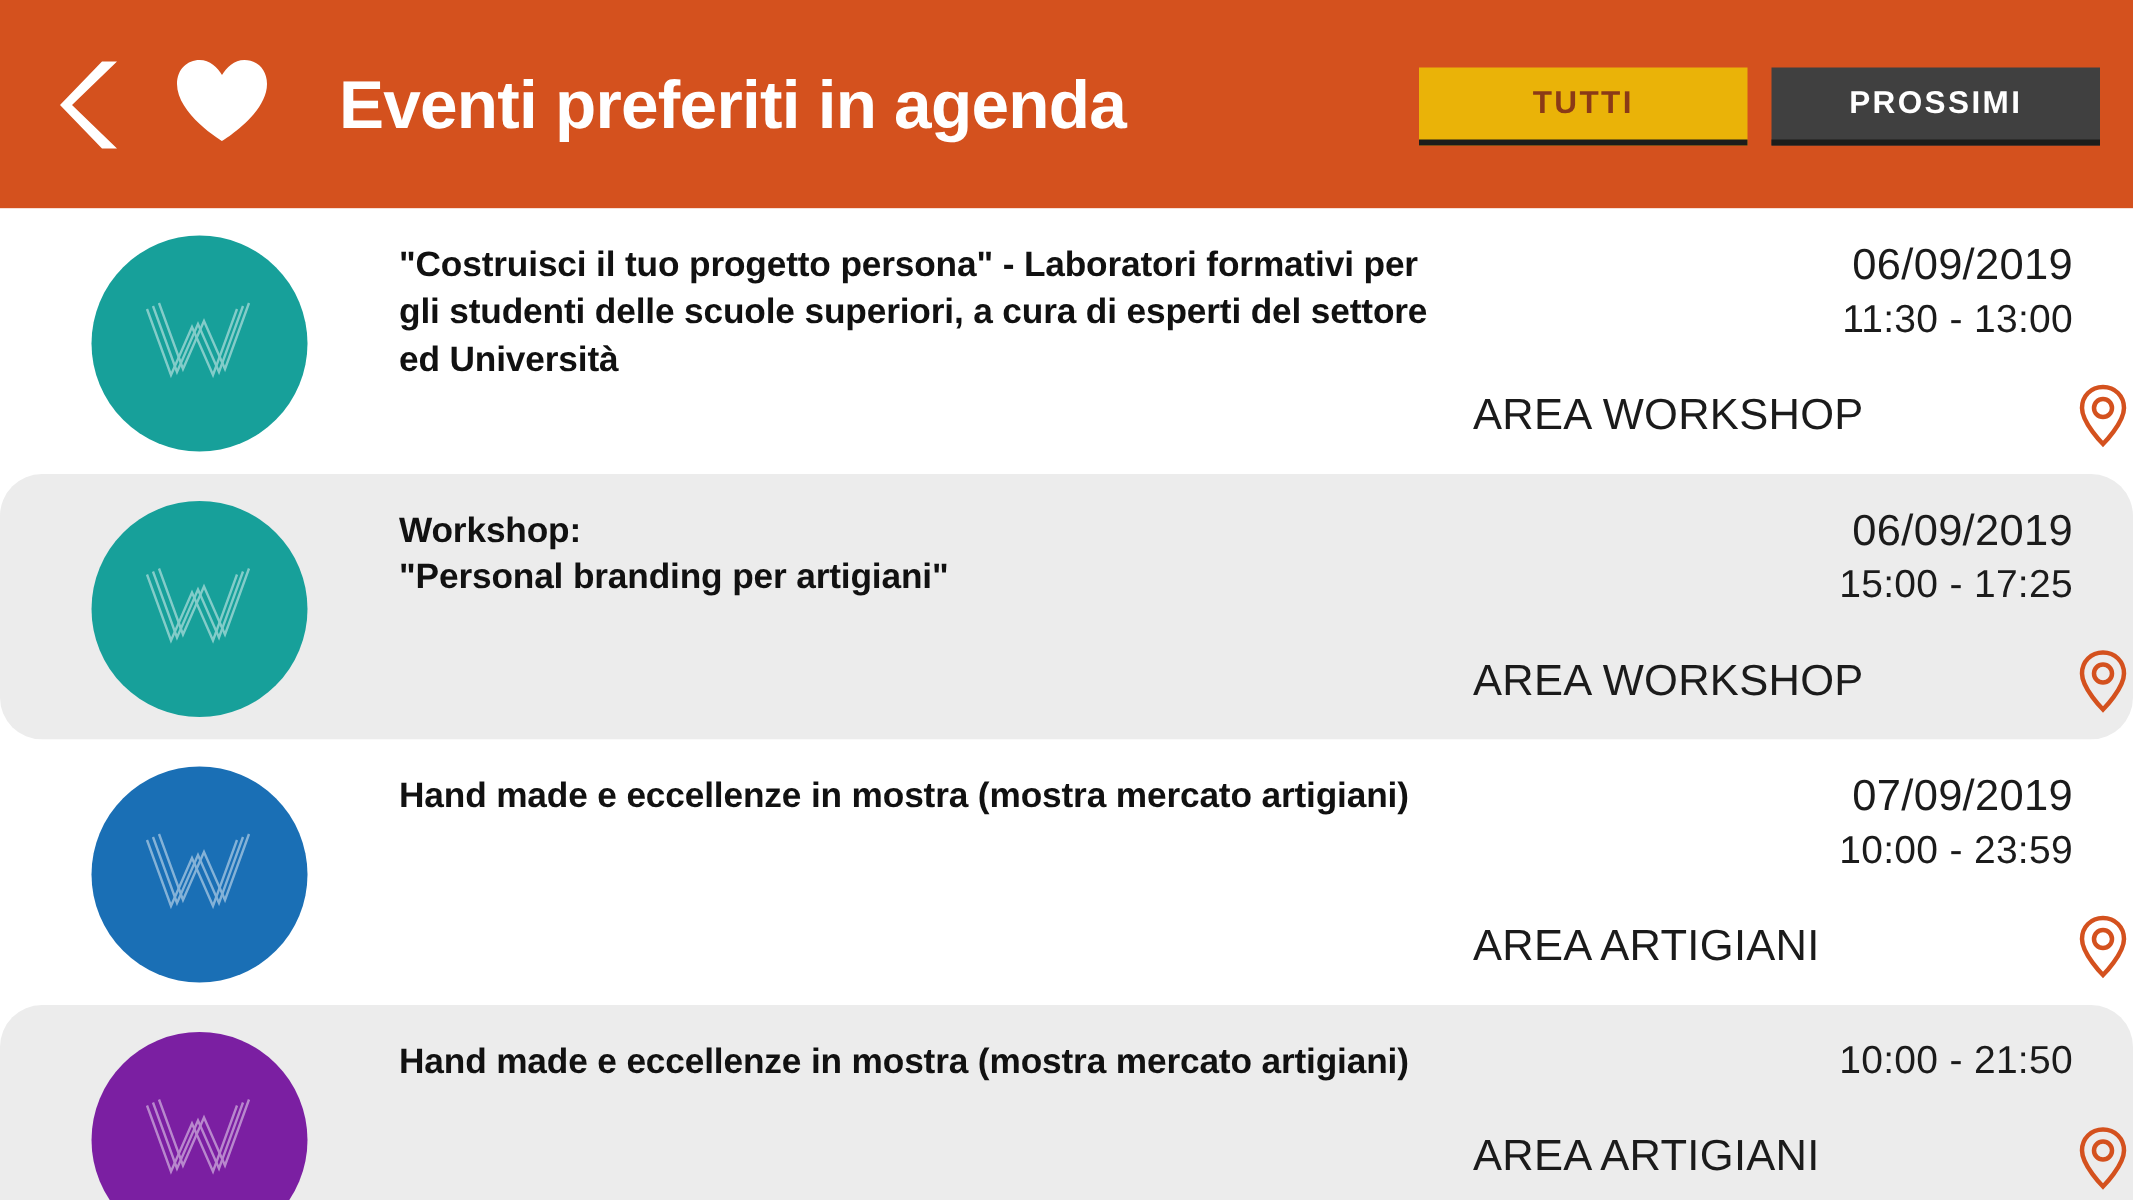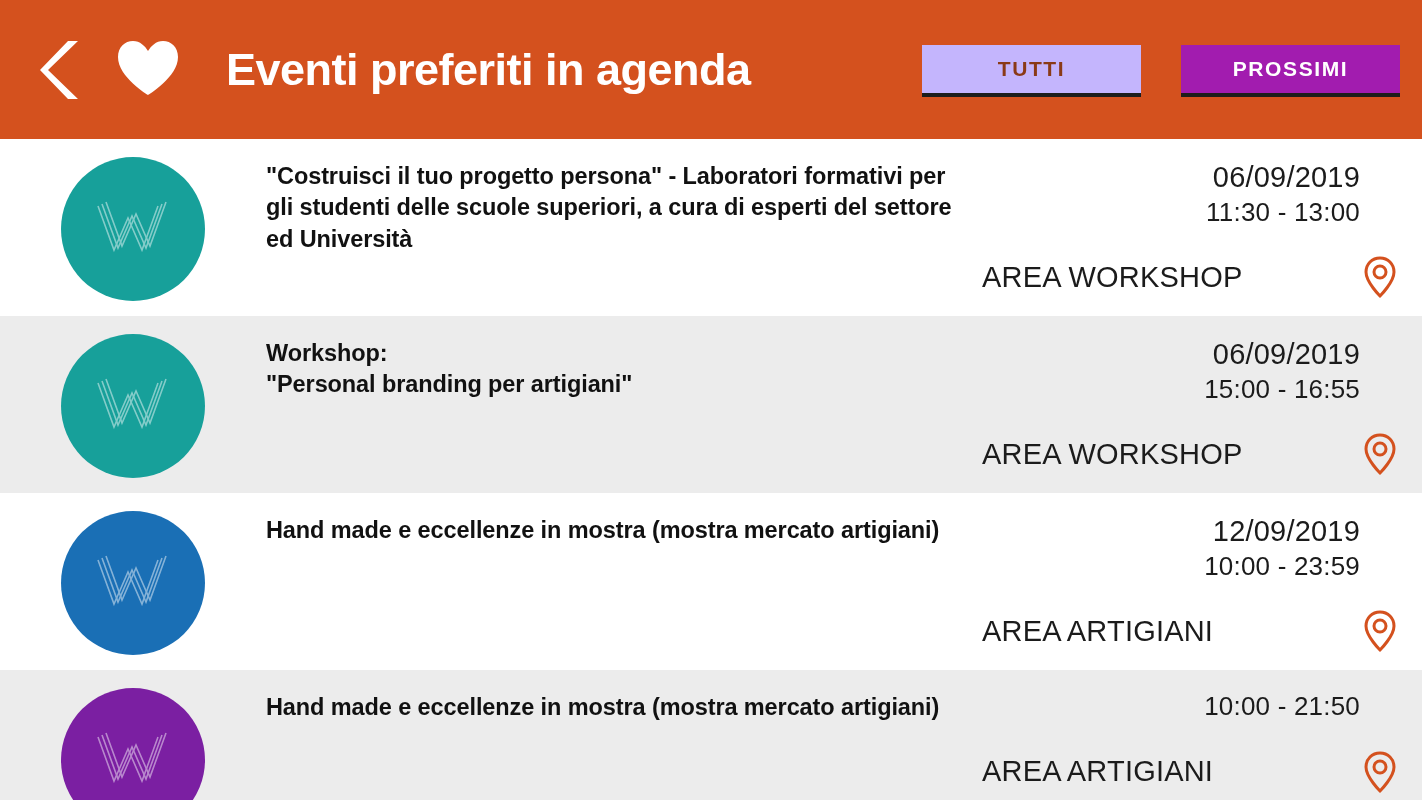--- a/index.html
+++ b/index.html
@@ -68,49 +68,48 @@
     display: flex;
     align-items: center;
     justify-content: center;
     font-size: 21px;
     font-weight: bold;
     letter-spacing: 1.6px;
     cursor: pointer;
     padding: 0 14px;
   }
   .seg-tutti {
-    background: #c4b5fd;
+    background: #eab308;
     color: #8a3a17;
     border-bottom: 4px solid #1d1d1b;
   }
   .seg-prossimi {
-    background: #a21caf;
+    background: #404040;
     color: #ffffff;
     border-bottom: 4px solid #1d1d1b;
-    margin-left: 24px;
   }
 
   
   .list {
     position: absolute;
     top: 139px;
     left: 0;
     right: 0;
     bottom: 0;
     overflow: hidden;
     background: #ffffff;
   }
   .row {
     display: flex;
     align-items: flex-start;
     padding: 0;
     height: 177px;
     position: relative;
   }
-  .row.alt { background: #ececec; }
+  .row.alt { background: #ececec; border-radius: 28px; }
   .row.white { background: #ffffff; }
 
   .thumb-cell {
     width: 266px;
     flex: 0 0 266px;
     display: flex;
     justify-content: center;
     padding-top: 18px;
   }
   .thumb {
@@ -138,21 +137,21 @@
     font-weight: bold;
     color: #111111;
     line-height: 1.33;
     letter-spacing: -0.1px;
   }
 
   .meta-cell {
     width: 440px;
     flex: 0 0 440px;
     padding-top: 20px;
-    padding-right: 22px;
+    padding-right: 0;
     text-align: right;
     position: relative;
   }
   .ev-date {
     font-size: 29px;
     color: #1b1b1b;
     line-height: 1.26;
     letter-spacing: 0.2px;
     padding-right: 40px;
   }
@@ -264,21 +263,21 @@
             </svg>
           </span>
         </div>
       </div>
       <div class="info-cell">
         <div class="ev-title" style="white-space:pre-line">Workshop:
 "Personal branding per artigiani"</div>
       </div>
       <div class="meta-cell">
         <div class="ev-date">06/09/2019</div>
-        <div class="ev-time">15:00 - 16:55</div>
+        <div class="ev-time">15:00 - 17:25</div>
         <div class="ev-place-wrap">
           <div class="ev-place">AREA WORKSHOP</div>
           <div class="pin">
             <svg width="36" height="44" viewBox="0 0 36 44" aria-hidden="true">
               <path d="M18 3 C10 3 4 9 4 17 C4 27 18 41 18 41 C18 41 32 27 32 17 C32 9 26 3 18 3 Z" fill="none" stroke="#d4511e" stroke-width="3"></path>
               <circle cx="18" cy="17" r="6" fill="none" stroke="#d4511e" stroke-width="3"></circle>
             </svg>
           </div>
         </div>
       </div>
@@ -295,21 +294,21 @@
                 <path d="M14 12 L30 56 L44 24 L58 56 L74 12"></path>
               </g>
             </svg>
           </span>
         </div>
       </div>
       <div class="info-cell">
         <div class="ev-title">Hand made e eccellenze in mostra (mostra mercato artigiani)</div>
       </div>
       <div class="meta-cell">
-        <div class="ev-date">12/09/2019</div>
+        <div class="ev-date">07/09/2019</div>
         <div class="ev-time">10:00 - 23:59</div>
         <div class="ev-place-wrap">
           <div class="ev-place">AREA ARTIGIANI</div>
           <div class="pin">
             <svg width="36" height="44" viewBox="0 0 36 44" aria-hidden="true">
               <path d="M18 3 C10 3 4 9 4 17 C4 27 18 41 18 41 C18 41 32 27 32 17 C32 9 26 3 18 3 Z" fill="none" stroke="#d4511e" stroke-width="3"></path>
               <circle cx="18" cy="17" r="6" fill="none" stroke="#d4511e" stroke-width="3"></circle>
             </svg>
           </div>
         </div>

